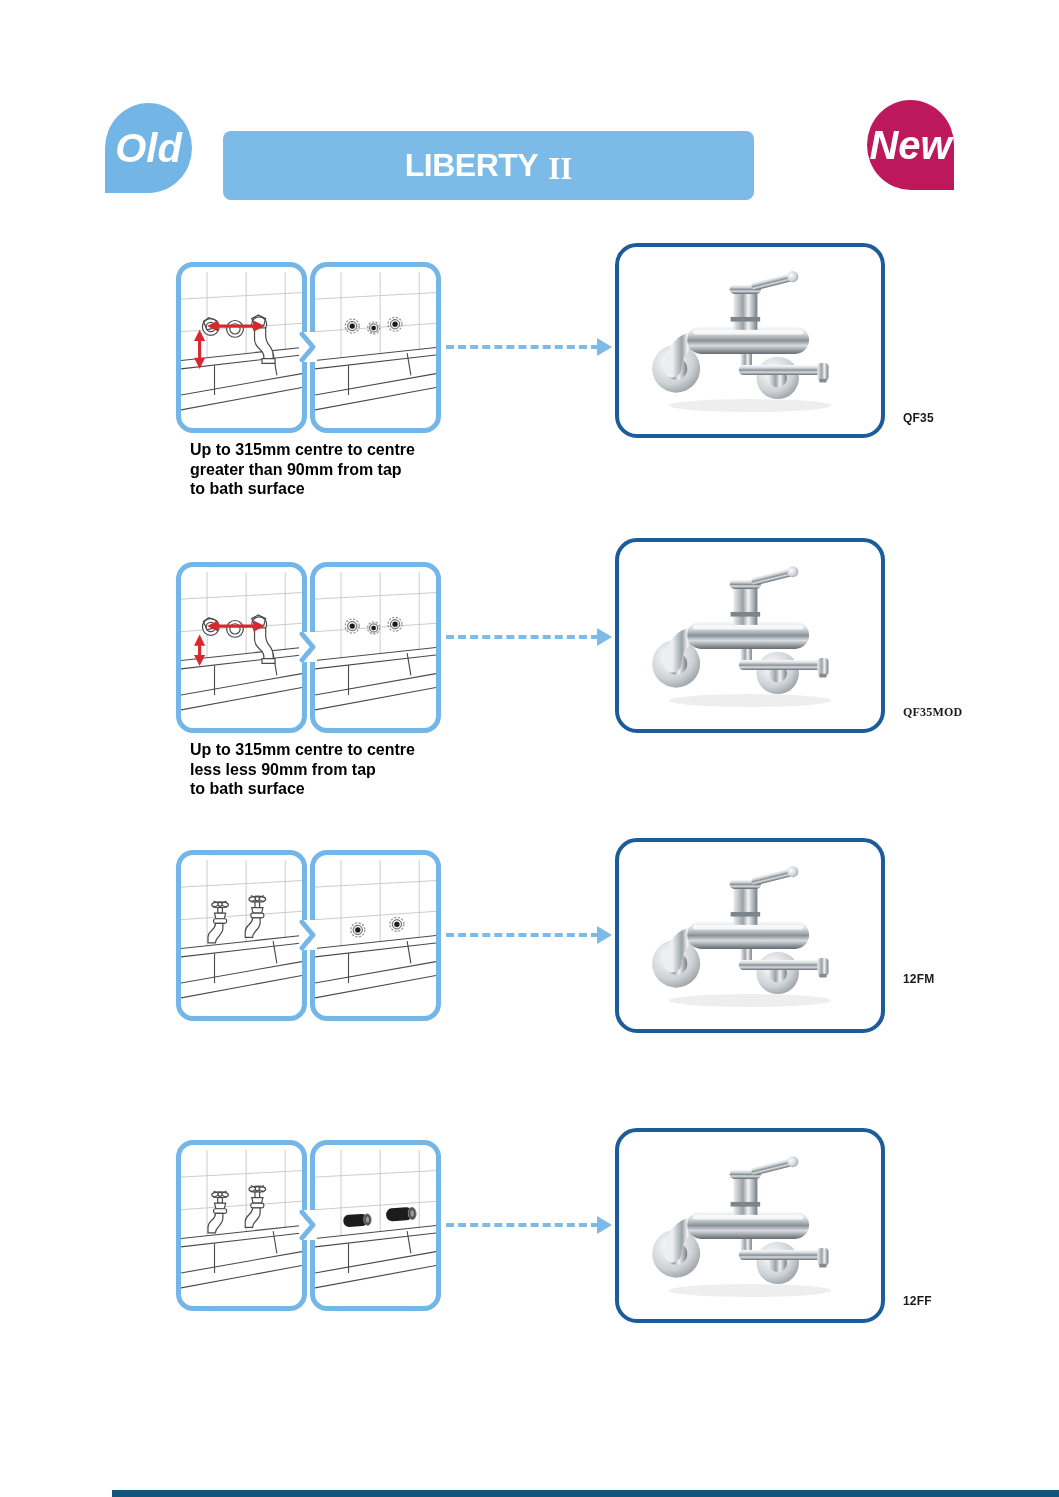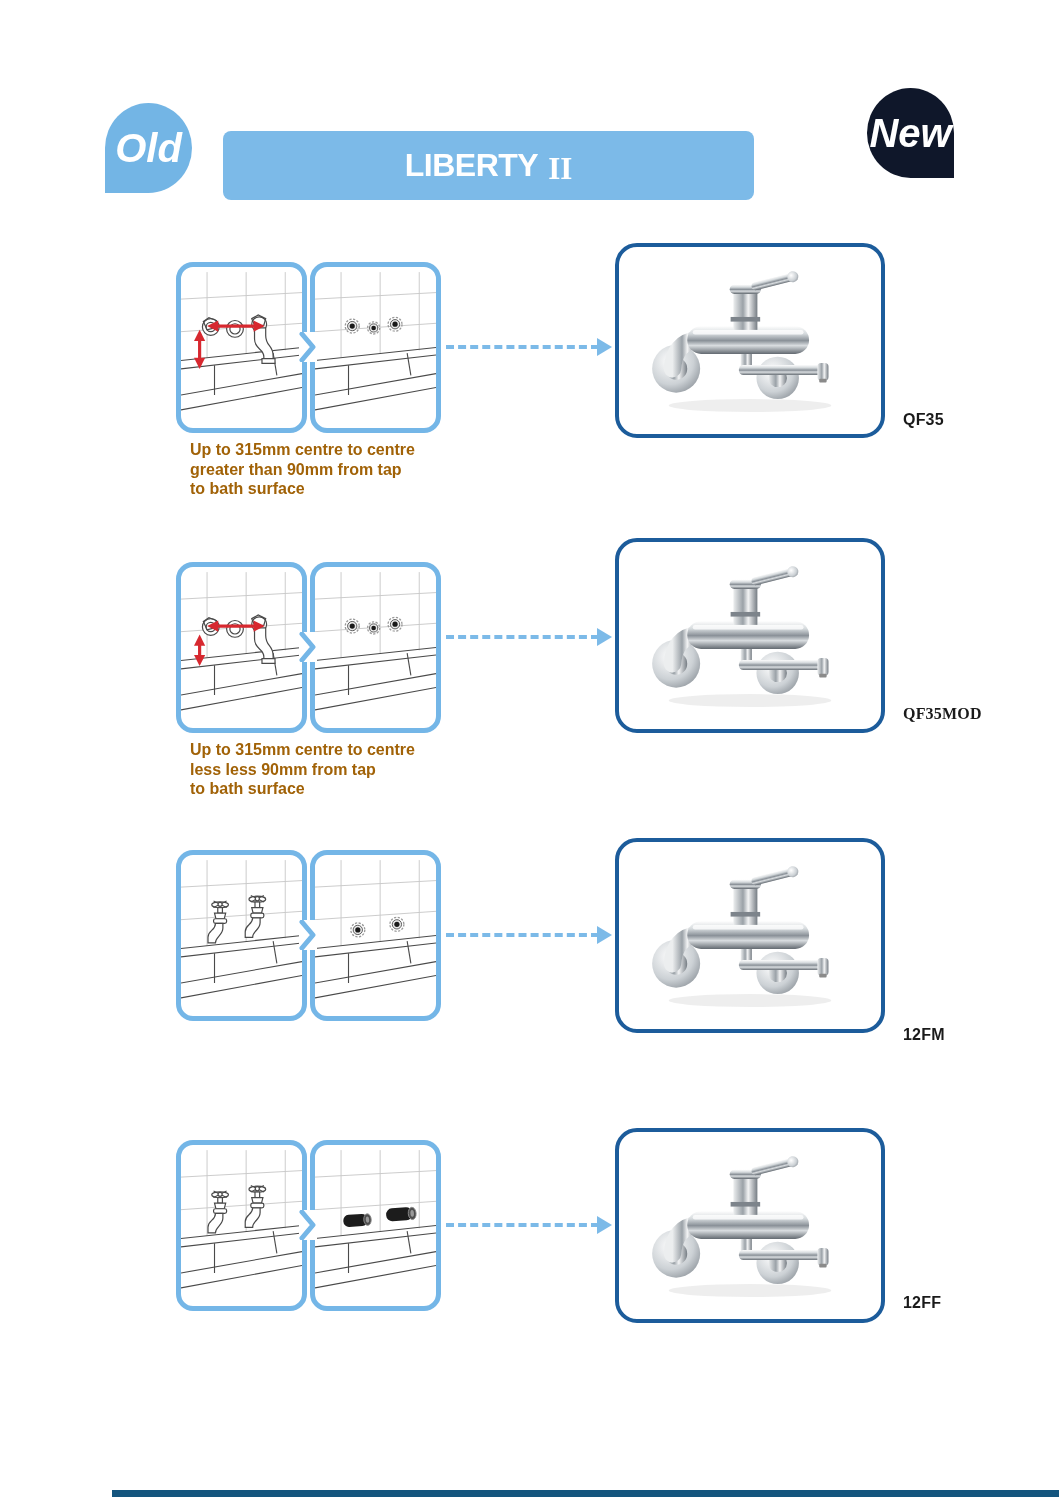--- a/index.html
+++ b/index.html
@@ -3,21 +3,21 @@
 <meta charset="utf-8">
 <style>
   * { margin:0; padding:0; box-sizing:border-box; }
   body { background:#ffffff; font-family:"Liberation Sans", sans-serif; }
   .page { position:relative; width:1059px; height:1497px; background:#fff; overflow:hidden; }
 
   
   .badge { position:absolute; width:87px; height:90px; display:flex; align-items:center; justify-content:center;
            color:#fff; font-weight:bold; font-style:italic; font-size:40px; }
   .badge-old { left:105px; top:103px; background:#73B5E5; border-radius:50% 50% 50% 0; }
-  .badge-new { left:867px; top:88px;  background:#0f172a; border-radius:50% 50% 0 50%; }
+  .badge-new { left:867px; top:100px;  background:#be185d; border-radius:50% 50% 0 50%; }
 
   
   .banner { position:absolute; left:223px; top:131px; width:531px; height:69px; background:#7CBAE8;
             border-radius:8px; display:flex; align-items:center; justify-content:center; }
   .banner .t-main { color:#fff; font-size:32px; font-weight:800; letter-spacing:-0.5px; }
   .banner .t-suf  { color:#fff; font-size:31px; font-weight:700; font-family:"Liberation Serif", serif; margin-left:10px;margin-top:7px; }
 
   
   .illus-box { position:absolute; width:131px; height:171px; border:5px solid #74B6E7; border-radius:17px; background:#fff; overflow:hidden; }
   .illus-box svg { width:100%; height:100%; display:block; }
@@ -28,23 +28,23 @@
   .dasharrow { position:absolute; width:166px; height:20px; }
   .dasharrow .line { position:absolute; left:0; right:13px; top:8px; border-top:4px dashed #7CBAE8; }
   .dasharrow .head { position:absolute; right:0; top:1px; width:0; height:0;
                      border-left:15px solid #7CBAE8; border-top:9px solid transparent; border-bottom:9px solid transparent; }
 
   
   .product-box { position:absolute; width:270px; height:195px; border:4px solid #1C5C9B; border-radius:22px;
                  background:#fff; display:flex; align-items:center; justify-content:center; }
   .product-box svg { width:240px; height:165px; }
 
-  .product-code { position:absolute; left:903px; font-size:16px; font-weight:bold; color:#1a1a1a; letter-spacing:0.2px;text-align:right; }
-
-  .caption { position:absolute; left:190px; width:260px; font-size:16px; font-weight:bold; color:#a16207; line-height:19.5px; }
+  .product-code { position:absolute; left:903px; font-size:12px; font-weight:bold; color:#1a1a1a; letter-spacing:0.2px;text-align:right; }
+
+  .caption { position:absolute; left:190px; width:260px; font-size:16px; font-weight:bold; color:#000000; line-height:19.5px; }
 
   .bottom-bar { position:absolute; left:112px; right:0; bottom:0; height:7px; background:#14557E; }
 
   .hiddefs { position:absolute; width:0; height:0; overflow:hidden; }
 </style>
 </head>
 <body>
 
 <svg class="hiddefs" aria-hidden="true">
   <defs>
@@ -300,21 +300,21 @@
   </div>
   <div class="dasharrow" style="left:446px; top:925px;">
     <span class="line"></span>
     <span class="head"></span>
   </div>
   <div class="product-box" style="left:615px; top:838px;">
     <svg viewBox="0 0 260 175">
         <use href="#faucet"></use>
       </svg>
   </div>
-  <div class="product-code" style="top:1026px;">12FM</div>
+  <div class="product-code" style="top:972px;">12FM</div>
 
   <div class="illus-box" style="left:176px; top:1140px;">
     <svg viewBox="0 0 130 170">
       <use href="#scene-bg"></use>
       <use href="#bibtap" x="26" y="44" width="40" height="52"></use>
       <use href="#bibtap" x="66" y="38" width="40" height="52"></use>
     </svg>
   </div>
   <div class="illus-box" style="left:310px; top:1140px;">
     <svg viewBox="0 0 130 170">

